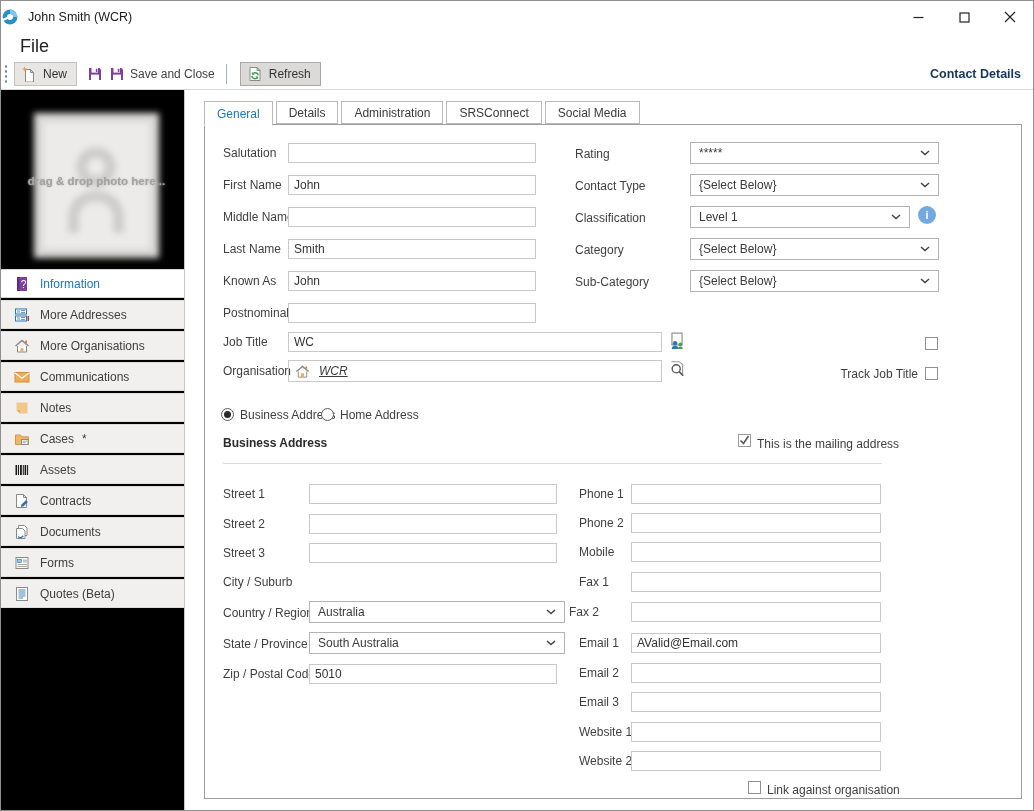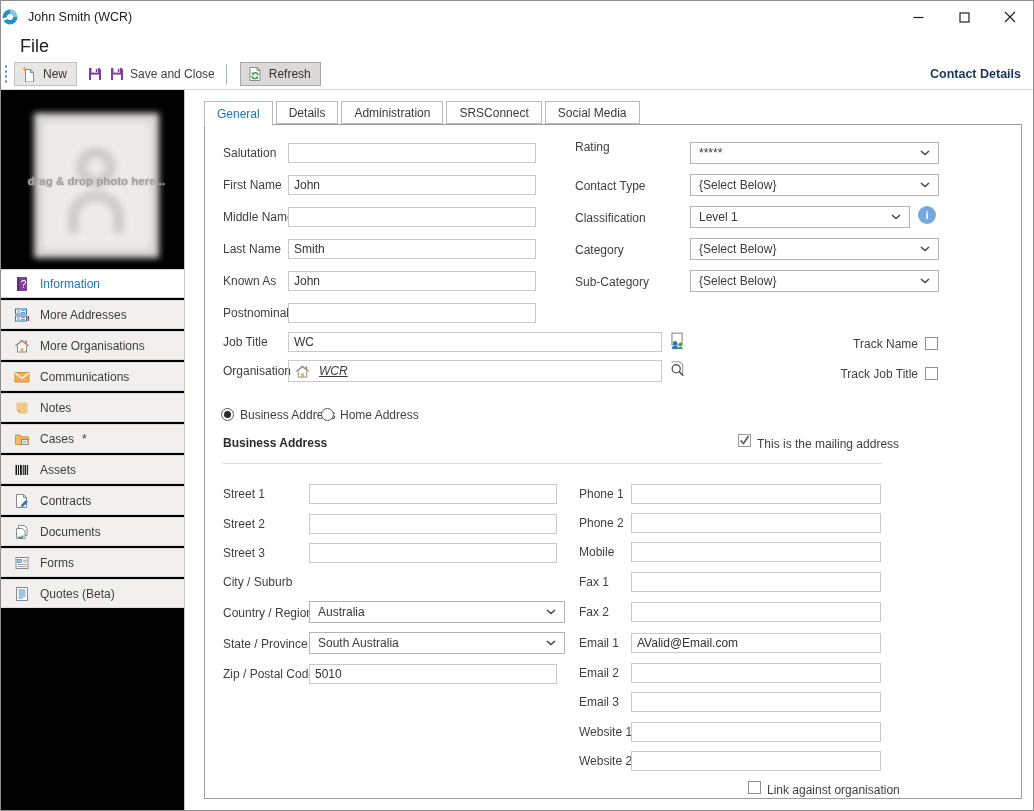--- a/index.html
+++ b/index.html
@@ -346,21 +346,21 @@
         <a class="org-link">WCR</a>
       </div>
       <span class="abs" style="left:463px; top:235px; display:flex;">
         <svg width="18" height="18" viewBox="0 0 16 16">
           <path d="M3 1.5h7l3 2.5v9" fill="none" stroke="#9a9a9a"></path>
           <circle cx="7.3" cy="7.8" r="3.6" fill="#fff" stroke="#555" stroke-width="1.2"></circle>
           <path d="M9.9 10.4l3.6 3.6" stroke="#555" stroke-width="1.5"></path>
         </svg>
       </span>
 
-      <div class="abs flabel" style="left:370px; top:12px;">Rating</div>
+      <div class="abs flabel" style="left:370px; top:19px;">Rating</div>
       <div class="abs select" style="left:485px; top:17px; width:249px;">
         <span class="sel-text">*****</span>
         <svg width="10" height="6" viewBox="0 0 10 6">
             <path d="M1 1l4 3.6L9 1" fill="none" stroke="#444" stroke-width="1.5"></path>
           </svg>
       </div>
       <div class="abs flabel" style="left:370px; top:51px;">Contact Type</div>
       <div class="abs select" style="left:485px; top:49px; width:249px;">
         <span class="sel-text">{Select Below}</span>
         <svg width="10" height="6" viewBox="0 0 10 6">
@@ -383,21 +383,20 @@
           </svg>
       </div>
       <div class="abs flabel" style="left:370px; top:147px;">Sub-Category</div>
       <div class="abs select" style="left:485px; top:145px; width:249px;">
         <span class="sel-text">{Select Below}</span>
         <svg width="10" height="6" viewBox="0 0 10 6">
             <path d="M1 1l4 3.6L9 1" fill="none" stroke="#444" stroke-width="1.5"></path>
           </svg>
       </div>
 
-      <div class="abs flabel" style="left:485px; top:209px; width:228px; text-align:right;">Track Name</div>
       <div class="abs checkbox" style="left:720px; top:212px;"></div>
       <div class="abs flabel" style="left:485px; top:239px; width:228px; text-align:right;">Track Job Title</div>
       <div class="abs checkbox" style="left:720px; top:242px;"></div>
 
       <div class="abs radio" style="left:16px; top:283px;">
           <span class="dot"></span>
         </div>
       <div class="abs flabel" style="left:35px; top:280px;">Business Address</div>
       <div class="abs radio" style="left:96px; top:283px; margin-left:20px;"></div>
       <div class="abs flabel" style="left:135px; top:280px;">Home Address</div>
@@ -437,21 +436,21 @@
       <input class="abs tinput" style="left: 104px; top: 539px; width: 248px;" value="5010">
 
       <div class="abs flabel" style="left:374px; top:359px;">Phone 1</div>
       <input class="abs tinput" style="left: 426px; top: 359px; width: 250px;" value="">
       <div class="abs flabel" style="left:374px; top:388px;">Phone 2</div>
       <input class="abs tinput" style="left: 426px; top: 388px; width: 250px;" value="">
       <div class="abs flabel" style="left:374px; top:417px;">Mobile</div>
       <input class="abs tinput" style="left: 426px; top: 417px; width: 250px;" value="">
       <div class="abs flabel" style="left:374px; top:447px;">Fax 1</div>
       <input class="abs tinput" style="left: 426px; top: 447px; width: 250px;" value="">
-      <div class="abs flabel" style="left:374px; top:477px;">Fax 2</div>
+      <div class="abs flabel" style="left:364px; top:477px;">Fax 2</div>
       <input class="abs tinput" style="left: 426px; top: 477px; width: 250px;" value="">
       <div class="abs flabel" style="left:374px; top:508px;">Email 1</div>
       <input class="abs tinput" style="left: 426px; top: 508px; width: 250px;" value="AValid@Email.com">
       <div class="abs flabel" style="left:374px; top:538px;">Email 2</div>
       <input class="abs tinput" style="left: 426px; top: 538px; width: 250px;" value="">
       <div class="abs flabel" style="left:374px; top:567px;">Email 3</div>
       <input class="abs tinput" style="left: 426px; top: 567px; width: 250px;" value="">
       <div class="abs flabel" style="left:374px; top:597px;">Website 1</div>
       <input class="abs tinput" style="left: 426px; top: 597px; width: 250px;" value="">
       <div class="abs flabel" style="left:374px; top:626px;">Website 2</div>

